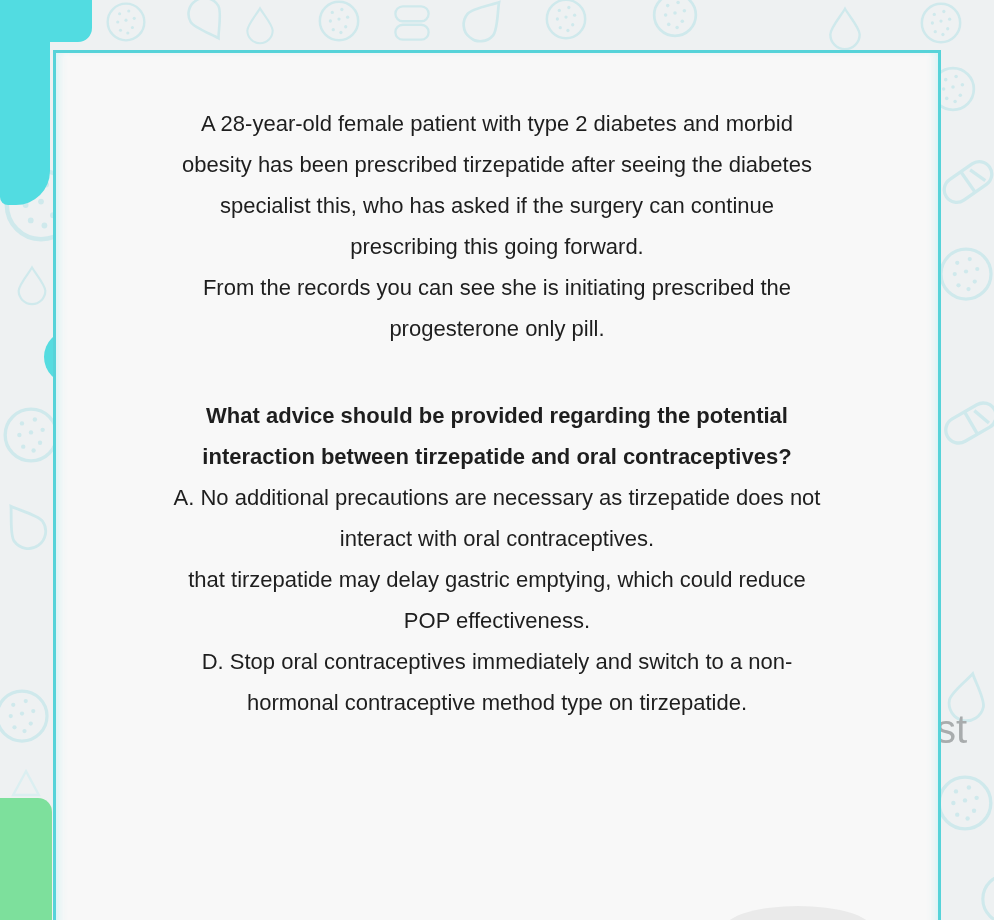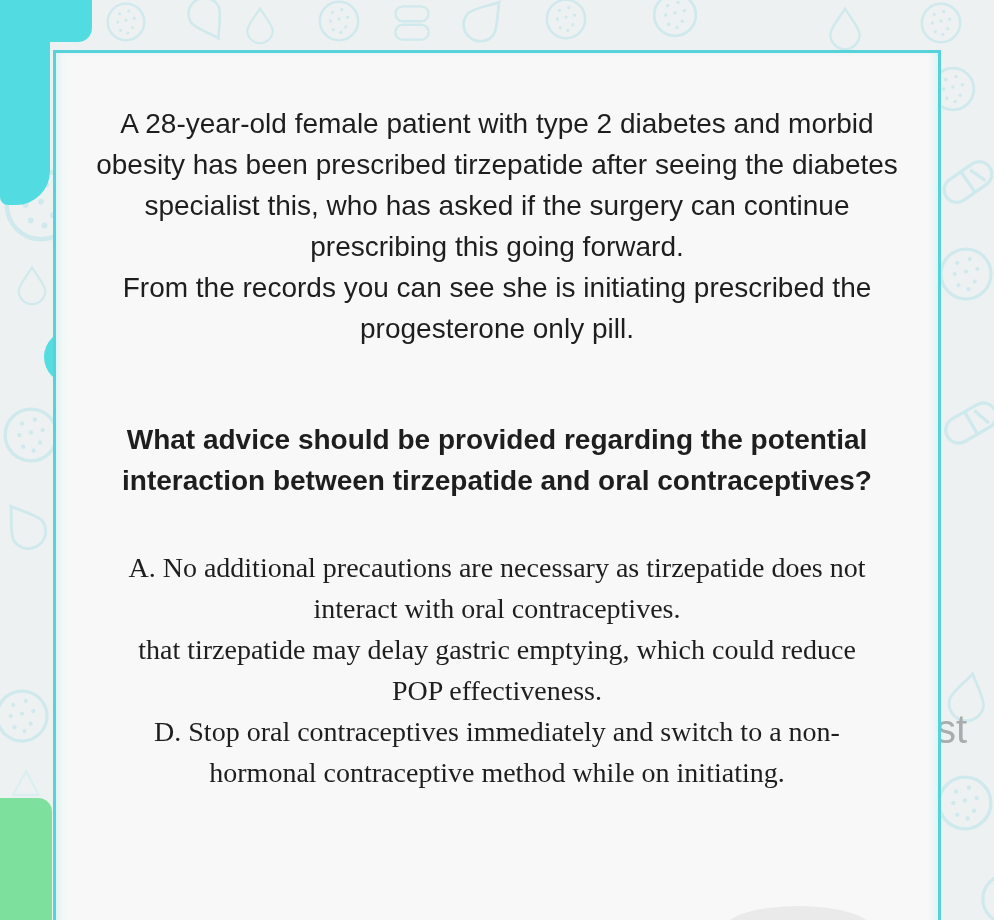--- a/index.html
+++ b/index.html
@@ -37,24 +37,24 @@
     position:absolute;left:53px;top:50px;width:888px;height:930px;
     box-sizing:border-box;
     background:#f8f8f8;
     border:3px solid #56d3d9;
     box-shadow:inset 8px 0 10px -6px rgba(150,235,240,.40),
                inset -8px 0 10px -6px rgba(150,235,240,.40);
     z-index:5;
     padding:50px 16px 0 16px;
     overflow:hidden;
   }
-  .card-text{color:#1e1e1e;font-size:28px;line-height:41px;text-align:center;}
+  .card-text{color:#1e1e1e;font-size:22px;line-height:41px;text-align:center;}
   .tl{white-space:nowrap;}
-  .question-text{font-weight:700;margin-top:70px;}
-  .options-list{margin-top:46px;font-family:Liberation Serif, serif;}
+  .question-text{font-weight:700;margin-top:46px;}
+  .options-list{}
   .card-bottom-shape{
     position:absolute;left:669px;top:853px;width:146px;height:44px;
     background:#eaeaea;border-radius:50%;
   }
 
   
   .wm{
     position:absolute;left:936px;top:714px;z-index:1;
     color:#a8acad;font-size:40px;line-height:30px;
   }
@@ -244,19 +244,19 @@
       <div class="card-text option">
           <div class="tl">A. No additional precautions are necessary as tirzepatide does not</div>
           <div class="tl">interact with oral contraceptives.</div>
         </div>
       <div class="card-text option">
           <div class="tl">that tirzepatide may delay gastric emptying, which could reduce</div>
           <div class="tl">POP effectiveness.</div>
         </div>
       <div class="card-text option">
           <div class="tl">D. Stop oral contraceptives immediately and switch to a non-</div>
-          <div class="tl">hormonal contraceptive method while on initiating.</div>
+          <div class="tl">hormonal contraceptive method type on tirzepatide.</div>
         </div>
     </div>
     <div class="card-bottom-shape"></div>
   </div>
 
 </div>
 
 </body></html>

